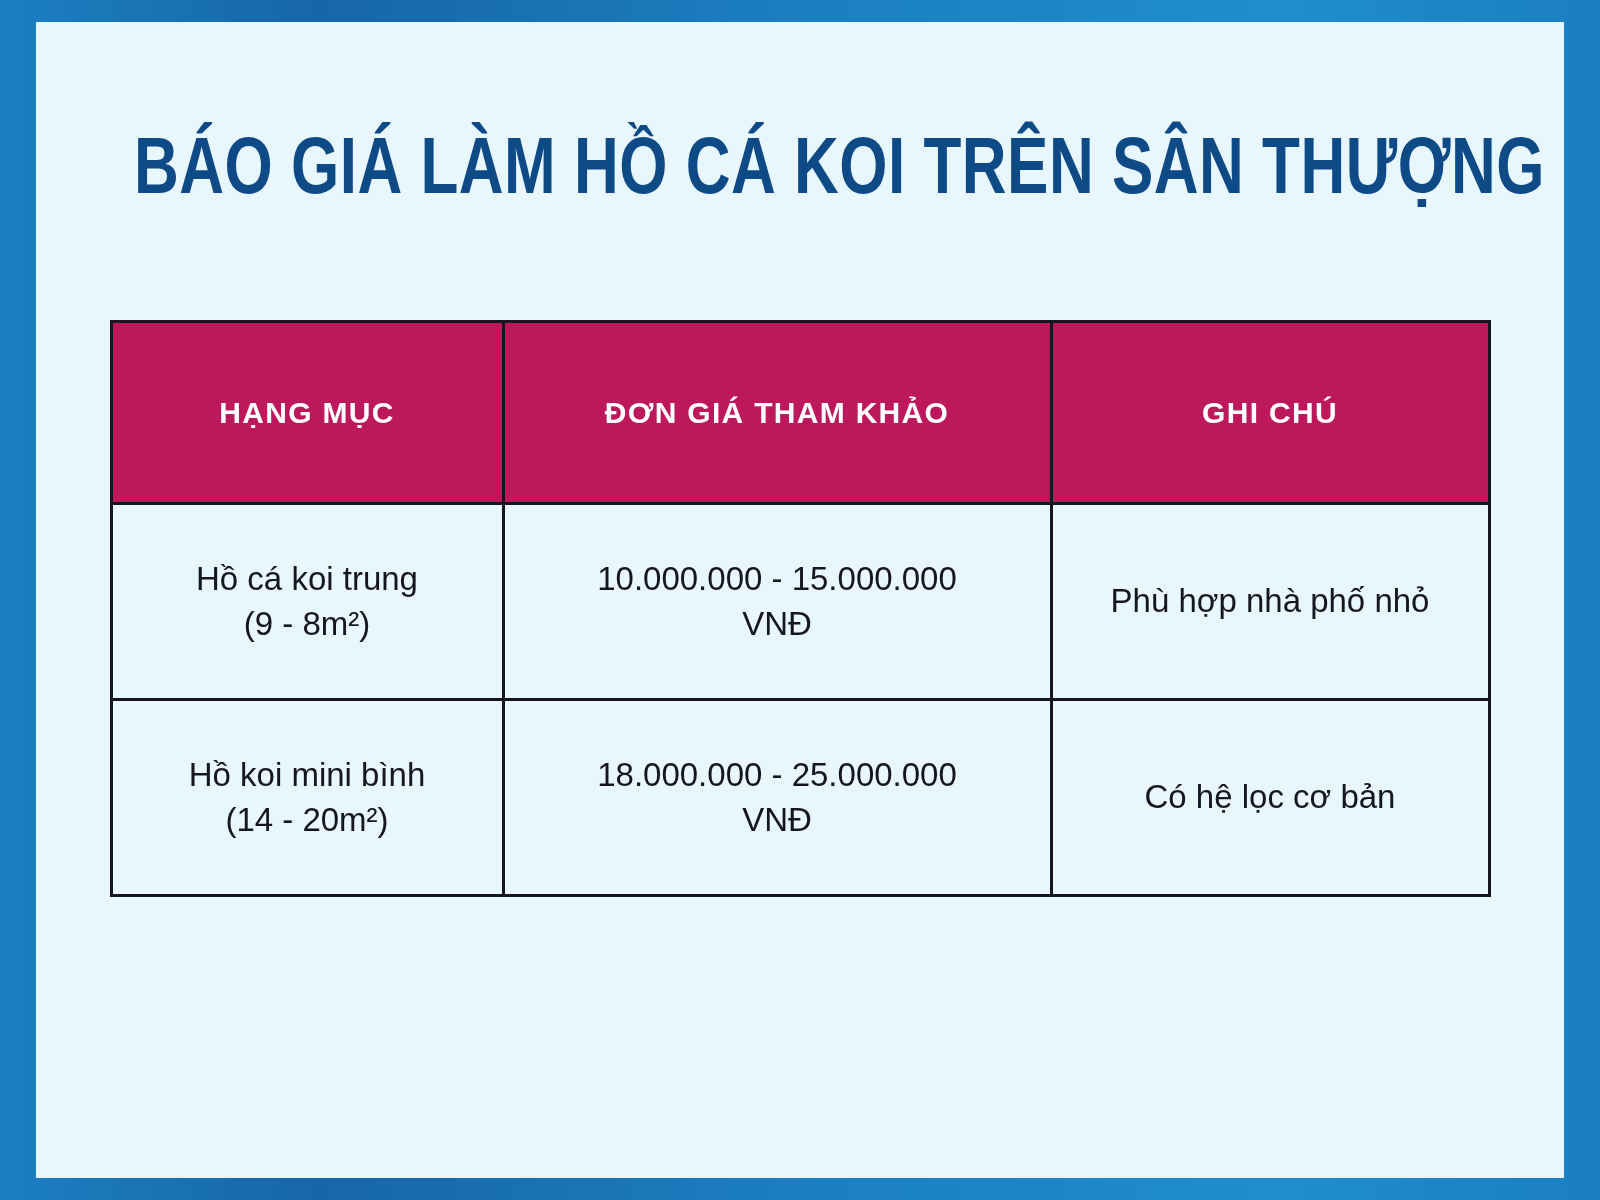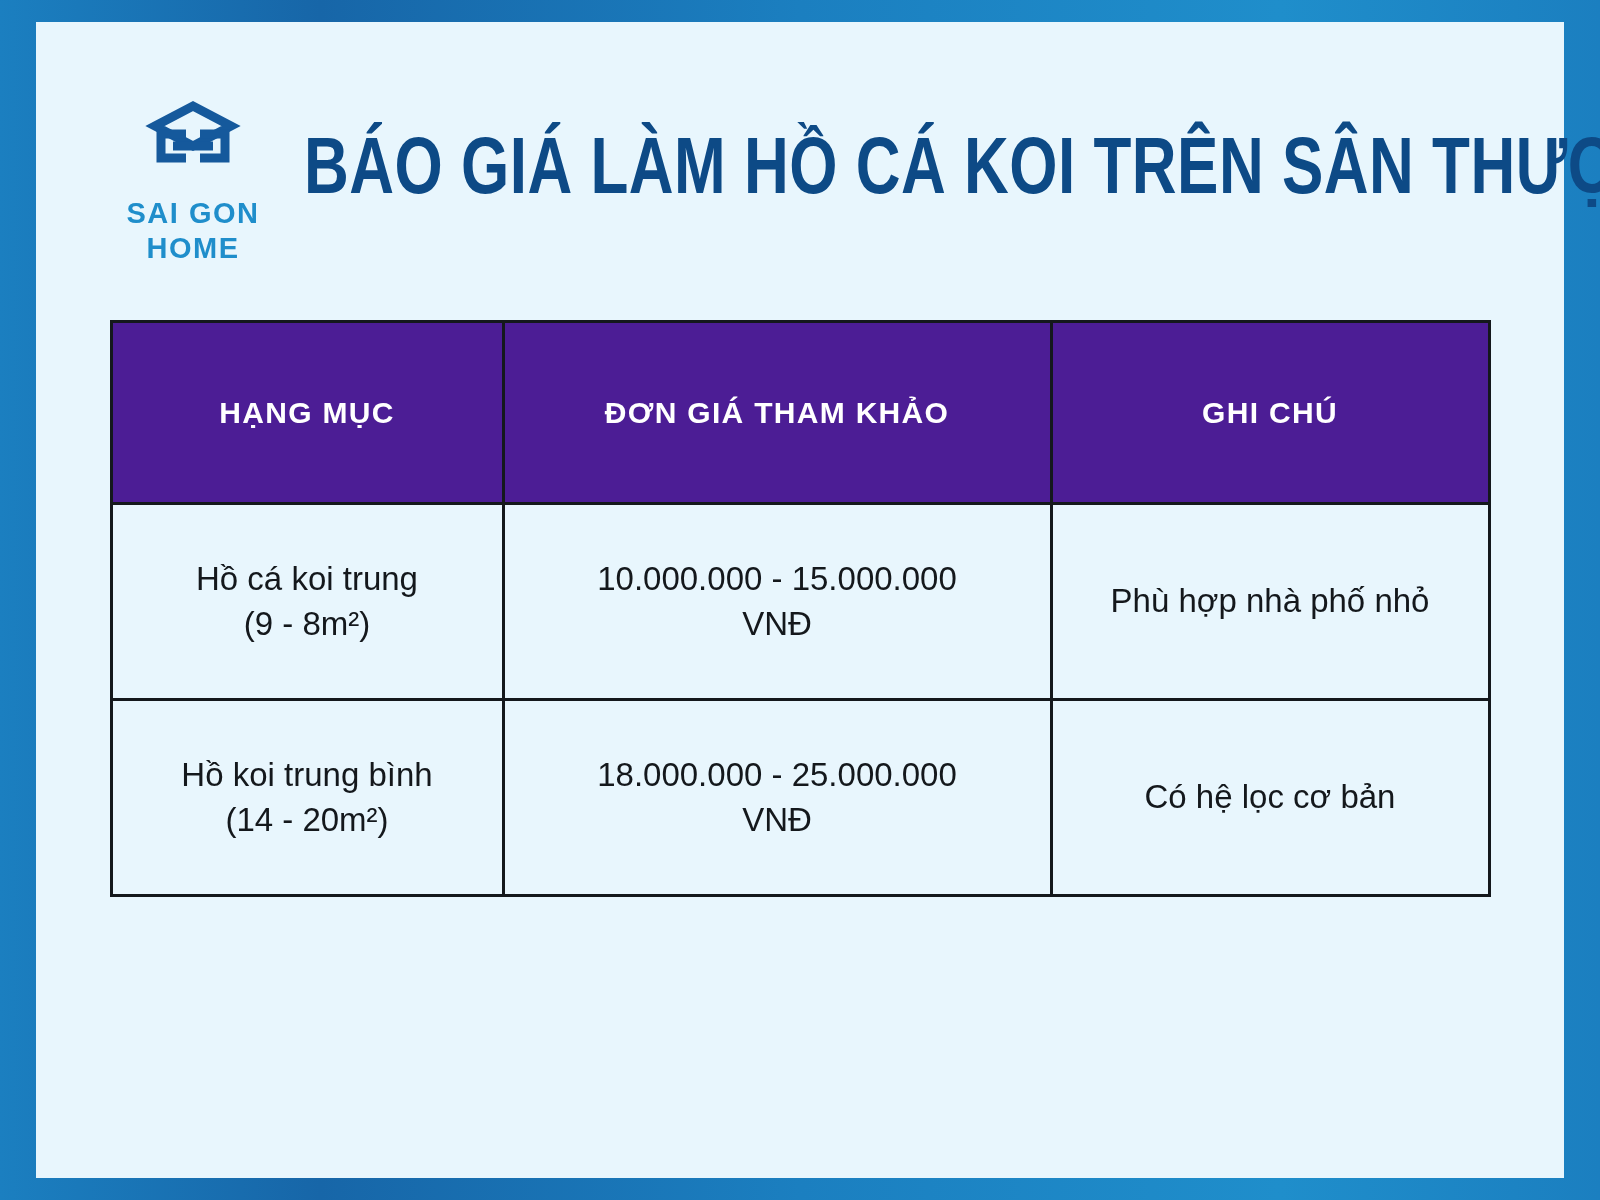--- a/index.html
+++ b/index.html
@@ -71,21 +71,21 @@
     margin: 38px auto 0 auto;
     width: 1378px;
     table-layout: fixed;
   }
   table.quote th, table.quote td {
     border: 3px solid #14181c;
     text-align: center;
     vertical-align: middle;
   }
   table.quote th {
-    background: #4c1d95;
+    background: #be185d;
     color: #ffffff;
     font-size: 30px;
     font-weight: bold;
     letter-spacing: 1.3px;
     height: 182px;
     padding: 10px 14px;
   }
   table.quote td {
     background: #e8f6fd;
     color: #14181c;
@@ -100,38 +100,20 @@
   .col3 { width: 438px; }
   .cell-sub { display: block; }
 </style>
 </head>
 <body>
 
 <div class="page">
 
   <div class="header">
 
-    <div class="logo">
-      <div class="logo-mark">
-        <svg width="112" height="88" viewBox="0 0 112 88" xmlns="http://www.w3.org/2000/svg">
-          <g fill="none" stroke="#15599c" stroke-width="9">
-            <path d="M18 26 L56 6 L94 26 L56 46 Z"></path>
-          </g>
-          <g fill="none" stroke="#15599c" stroke-width="9">
-            <path d="M49 34 L24 34 L24 58 L49 58"></path>
-            <path d="M63 34 L88 34 L88 58 L63 58"></path>
-            <path d="M36 46 L76 46"></path>
-          </g>
-        </svg>
-      </div>
-      <div class="logo-text">
-        <span>SAI GON</span>
-        <span class="l2">HOME</span>
-      </div>
-    </div>
 
     <div class="title">BÁO GIÁ LÀM HỒ CÁ KOI TRÊN SÂN THƯỢNG</div>
 
   </div>
 
   <table class="quote">
     <colgroup>
       <col class="col1">
       <col class="col2">
       <col class="col3">
@@ -152,21 +134,21 @@
         <td>
           <span class="cell-sub">10.000.000 - 15.000.000</span>
           <span class="cell-sub">VNĐ</span>
         </td>
         <td>
           <span class="cell-sub">Phù hợp nhà phố nhỏ</span>
         </td>
       </tr>
       <tr>
         <td>
-          <span class="cell-sub">Hồ koi trung bình</span>
+          <span class="cell-sub">Hồ koi mini bình</span>
           <span class="cell-sub">(14 - 20m²)</span>
         </td>
         <td>
           <span class="cell-sub">18.000.000 - 25.000.000</span>
           <span class="cell-sub">VNĐ</span>
         </td>
         <td>
           <span class="cell-sub">Có hệ lọc cơ bản</span>
         </td>
       </tr>

